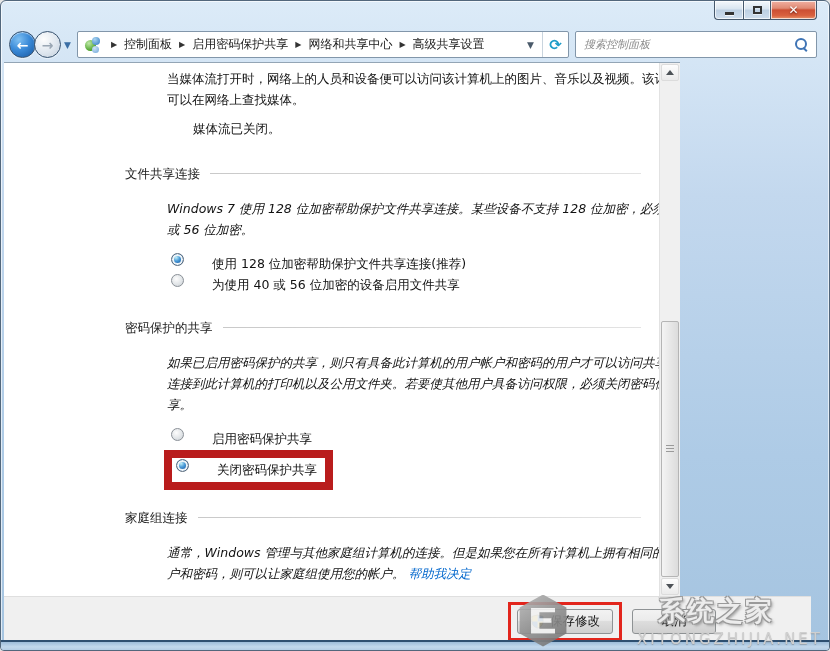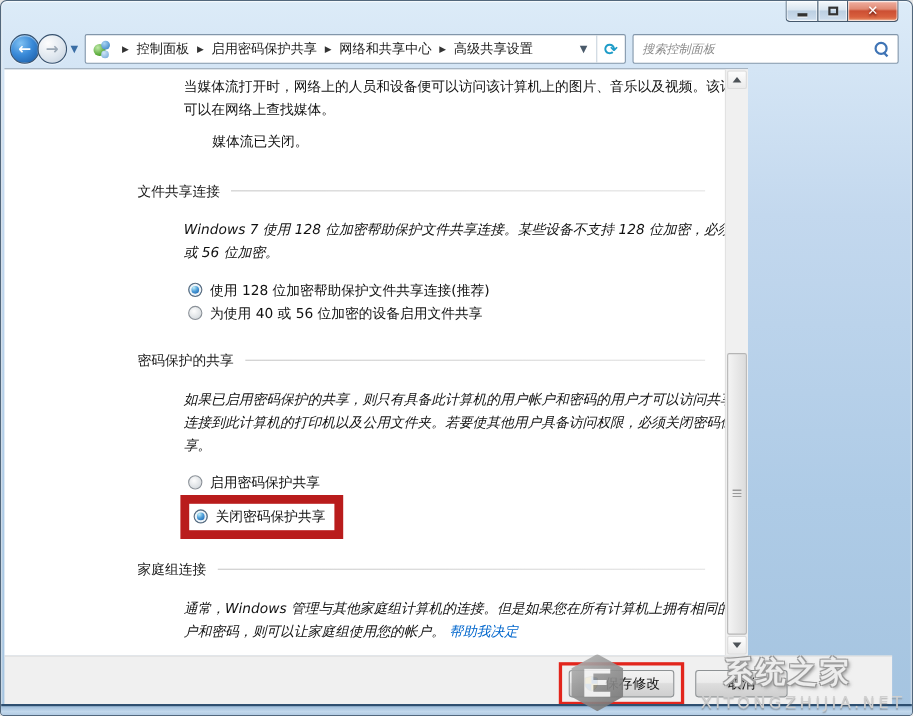--- a/index.html
+++ b/index.html
@@ -77,21 +77,21 @@
   .p-media{ margin-top:5px; }
   .sub-status{ margin-left:189px; margin-top:8px; }
   .link{ color:#0066cc; text-decoration:none; cursor:pointer; }
   .sub-link{ margin-left:189px; }
   .sec-head{ display:flex; align-items:center; margin-left:121px; margin-right:18px; }
   .sec-title{ white-space:nowrap; color:#1a1a1a; }
   .sec-rule{ flex:1; height:1px; background:linear-gradient(90deg,#c9c9c9,#e3e3e3); margin-left:10px; }
   .h-fs{ margin-top:24px; } .h-pw{ margin-top:22px; } .h-hg{ margin-top:17px; }
   .gap16{ margin-top:14px;font-style:italic; }
   .radios{ margin-left:167px; margin-top:13px; }
-  .radio-row{ display:flex; align-items:center; height:21px; cursor:default; }
+  .radio-row{ display:flex; align-items:flex-start; height:21px; cursor:default;gap:21px; }
   .rb{ width:13px; height:13px; border-radius:50%; margin-right:7px; flex:0 0 13px;
        border:1px solid #8a9097; background:radial-gradient(circle at 40% 35%,#fdfdfd,#dfe3e6 60%,#c7ccd1); }
   .rb.on{ border-color:#5a6b7c;
        background:radial-gradient(circle at 38% 32%,#bfeef8 0%,#4a9bd8 35%,#1b5fa8 70%,#0c3a6e 100%);
        box-shadow:inset 0 0 0 2px #eef4f8; }
   .redbox-radio{ display:inline-block; border:8px solid #b91c1c; padding:1px 8px 2px 4px; margin-left:-7px; margin-top:1px; }
   
   .vscroll{ position:absolute; top:0; right:0; width:21px; bottom:0; background:#f0f0f0; border-left:1px solid #e2e2e2; }
   .sb-btn{ position:absolute; left:1px; right:1px; height:17px; display:flex; align-items:center; justify-content:center;
        background:linear-gradient(180deg,#fdfdfd,#ebebeb); border:1px solid #dcdcdc; border-radius:2px; }

